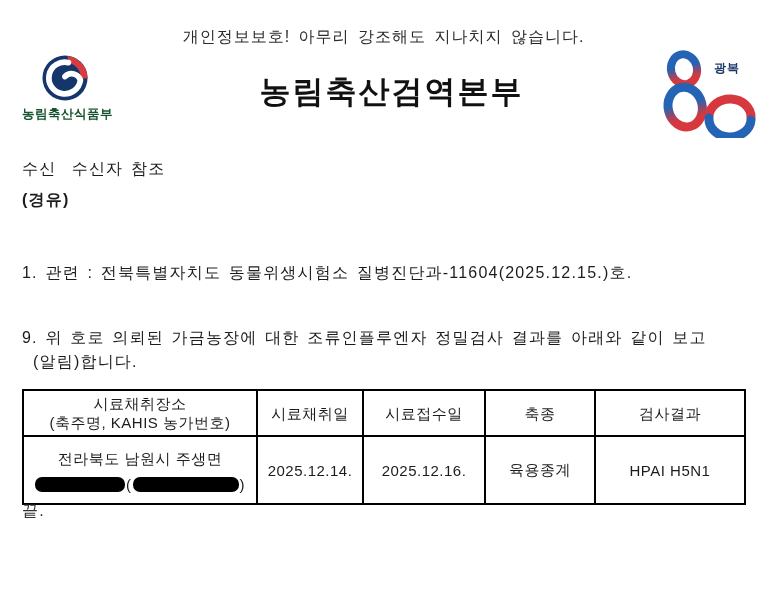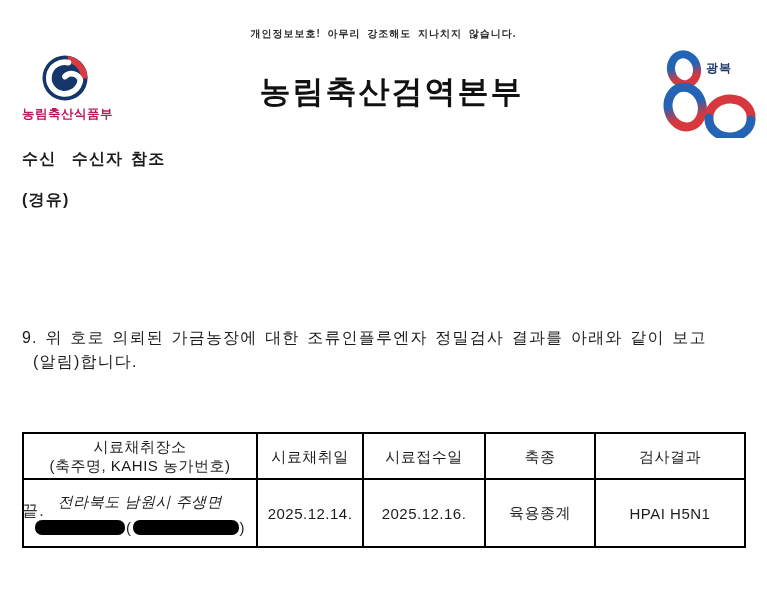--- a/index.html
+++ b/index.html
@@ -3,62 +3,62 @@
 <meta charset="utf-8">
 <style>
   html,body{margin:0;padding:0;background:#fff;}
   .page{
     position:relative;width:767px;height:599px;background:#ffffff;overflow:hidden;
     font-family:"Liberation Sans","DejaVu Sans",sans-serif;color:#1c1c1c;
   }
   
   .slogan{
     position:absolute;top:27px;left:0;right:0;text-align:center;
-    font-size:10px;letter-spacing:1px;word-spacing:3px;color:#2b2b2b;font-weight:bold;
+    font-size:16px;letter-spacing:1px;word-spacing:3px;color:#2b2b2b;font-weight:normal;
   }
   .mafra-logo{position:absolute;left:22px;top:54px;width:86px;text-align:center;}
   .mafra-logo svg{display:block;margin:0 auto;}
   .mafra-label{
-    margin-top:4px;font-size:12.5px;font-weight:bold;color:#be185d;
+    margin-top:4px;font-size:12.5px;font-weight:bold;color:#14532d;
     letter-spacing:0.5px;white-space:nowrap;
   }
   .doc-title{
     position:absolute;top:71px;left:0;right:0;text-align:center;
     font-size:31px;font-weight:bold;letter-spacing:2px;color:#111;
     transform:translateX(8px);
   }
   .g80-logo{position:absolute;left:648px;top:46px;width:112px;height:92px;}
   .g80-label{
-    position:absolute;left:58px;top:14px;font-size:12px;font-weight:bold;
+    position:absolute;left:66px;top:14px;font-size:12px;font-weight:bold;
     color:#1c3667;letter-spacing:1px;white-space:nowrap;
   }
   
   .bodyline{
     position:absolute;left:22px;font-size:16px;letter-spacing:1.2px;
     word-spacing:2px;color:#1c1c1c;white-space:pre;
   }
-  .l-recipient{top:149px;font-weight:bold;}
+  .l-recipient{top:159px;}
   .l-via{top:190px;font-weight:bold;}
   .l-subject{top:220px;}
   .l-para1{top:263px;}
   .l-para2a{top:328px;}
   .l-para2b{top:352px;left:33px;}
   .l-closing{top:501px;color:#333;}
   
   table.result{
     position:absolute;left:22px;top:389px;width:722px;
-    border-collapse:collapse;table-layout:fixed;margin-top:43px;
+    border-collapse:collapse;table-layout:fixed;
   }
   table.result td{
     border:2px solid #000;text-align:center;vertical-align:middle;
     font-size:15px;letter-spacing:0.5px;color:#1c1c1c;padding:0;
   }
   tr.hdr td{height:44px;line-height:19px;}
   tr.data td{height:66px;}
-  .loc-line{margin-top:2px;font-style:italic;}
+  .loc-line{margin-top:2px;}
   .redact-row{
     display:flex;align-items:center;justify-content:center;
     margin-top:7px;gap:1px;font-size:15px;
   }
   .bar{background:#000;height:15px;border-radius:7px;}
   .bar1{width:90px;}
   .bar2{width:106px;}
 </style>
 </head>
 <body>
@@ -97,20 +97,21 @@
         </g>
         <path d="M61 70 a21 18 0 0 1 42 2" fill="none" stroke="#d7383d" stroke-width="9" stroke-linecap="round"></path>
         <path d="M103 74 a21 18 0 0 1 -42 -2" fill="none" stroke="#2563b4" stroke-width="9" stroke-linecap="round"></path>
       </svg>
     </span>
     <span class="g80-label">광복</span>
   </div>
 
   <div class="bodyline l-recipient">수신  수신자 참조</div>
   <div class="bodyline l-via">(경유)</div>
+  <div class="bodyline l-para1">1. 관련 : 전북특별자치도 동물위생시험소 질병진단과-11604(2025.12.15.)호.</div>
   <div class="bodyline l-para2a">9. 위 호로 의뢰된 가금농장에 대한 조류인플루엔자 정밀검사 결과를 아래와 같이 보고</div>
   <div class="bodyline l-para2b">(알림)합니다.</div>
 
   <table class="result">
     <colgroup>
       <col style="width:234px">
         <col style="width:106px">
         <col style="width:122px">
       <col style="width:110px">
         <col style="width:150px">

